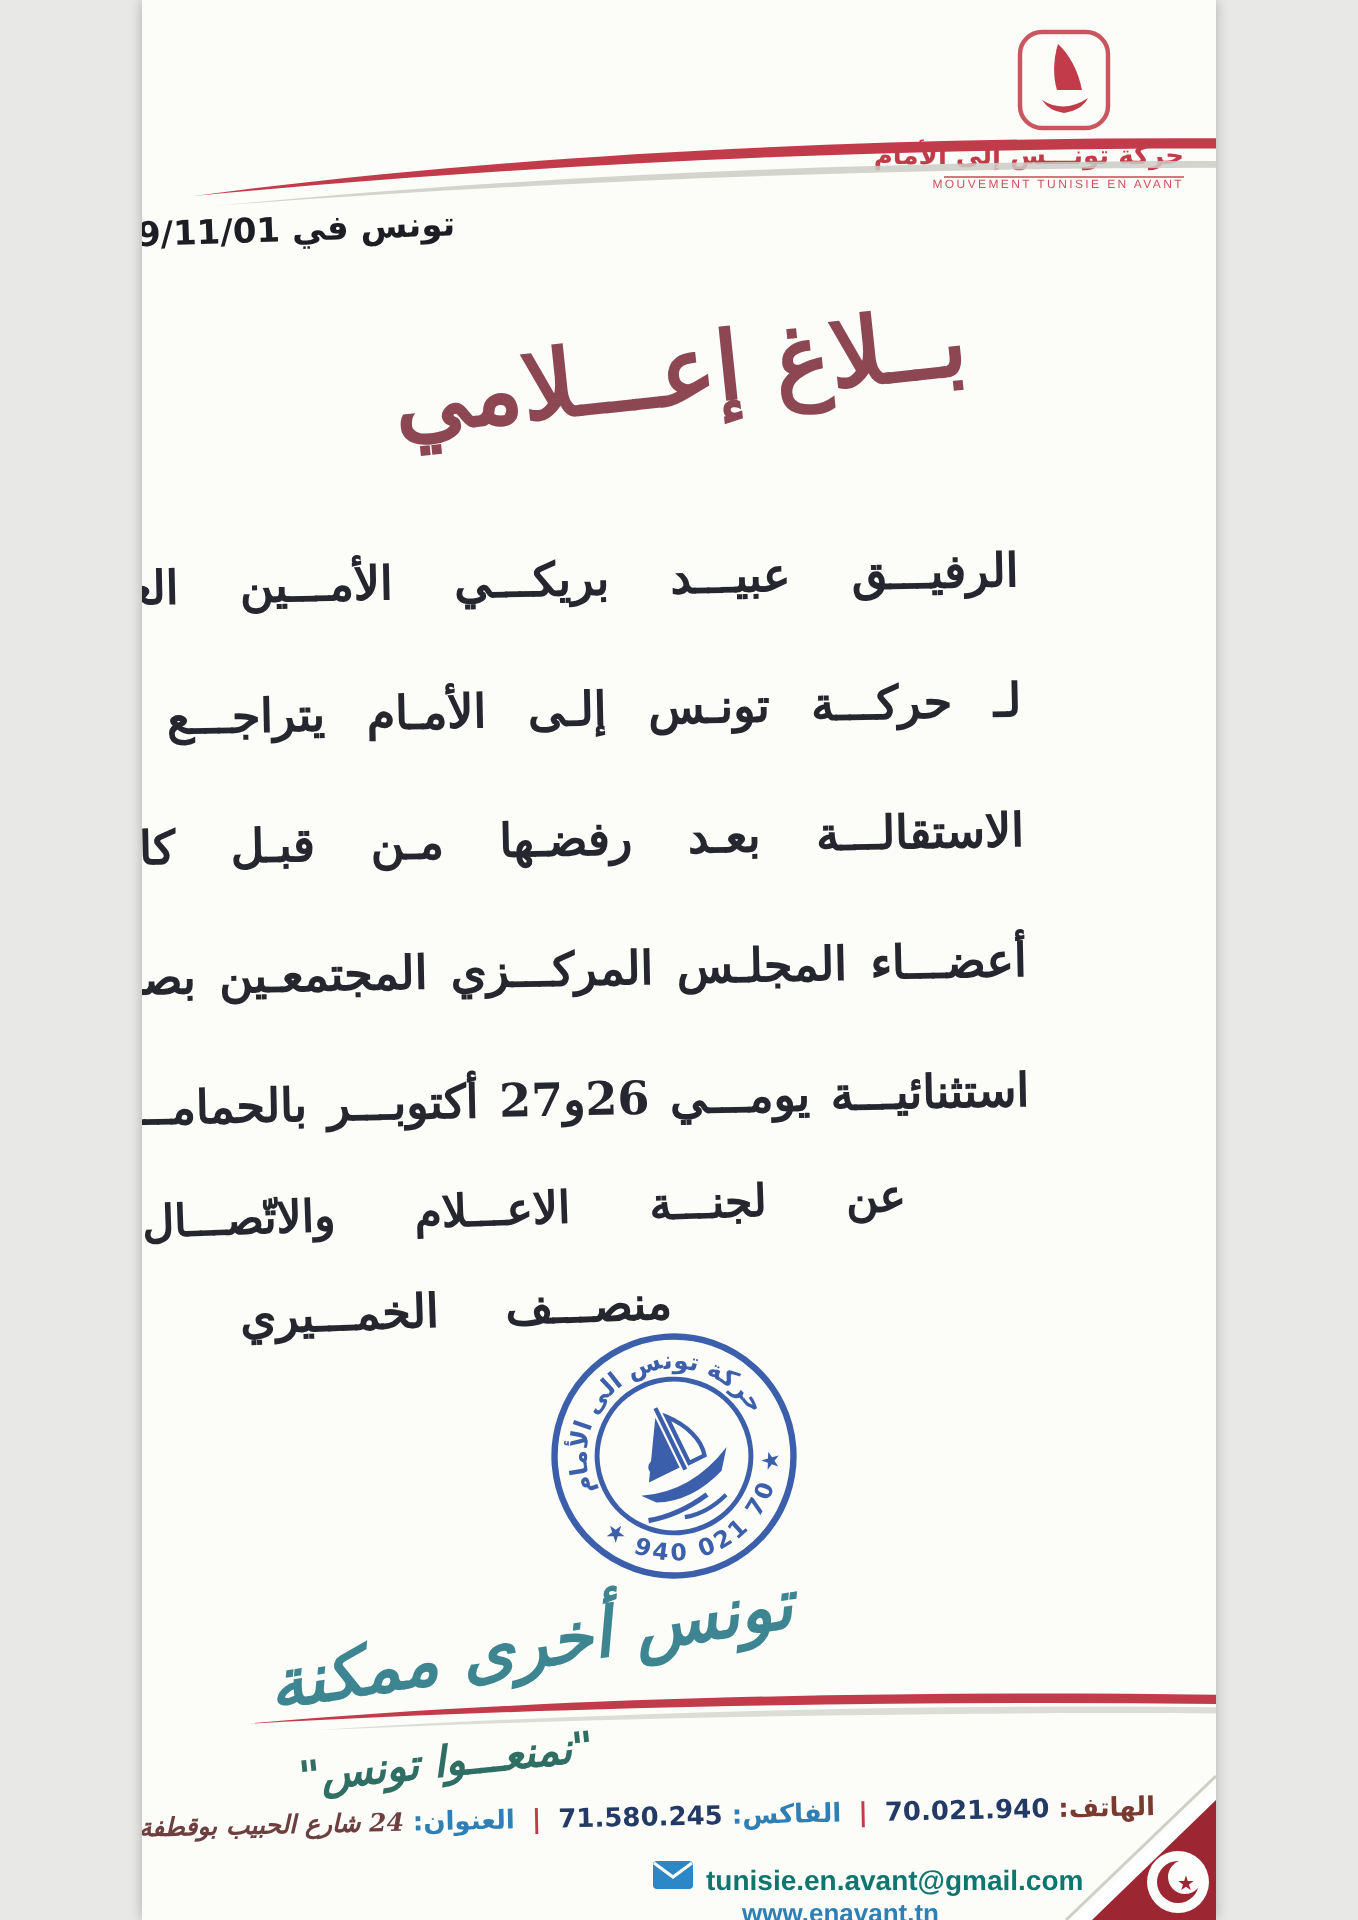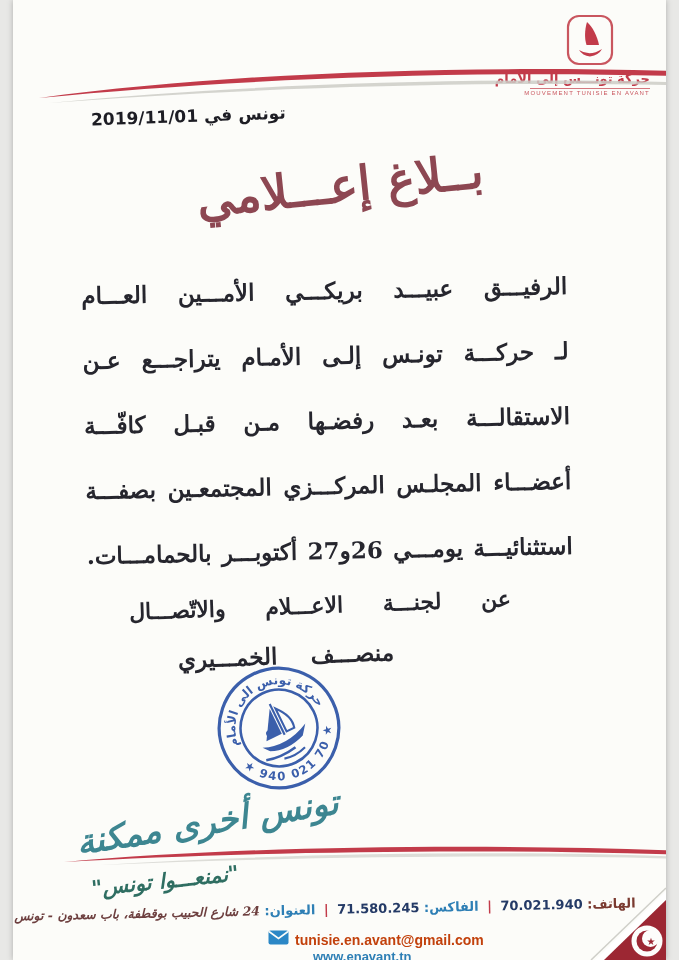--- a/index.html
+++ b/index.html
@@ -1,18 +1,18 @@
 <!DOCTYPE html>
 <html lang="ar" dir="rtl"><head>
 <meta charset="utf-8">
 <style>
   html,body{margin:0;padding:0;}
   body{background:#e8e8e6;font-family:"DejaVu Sans","Liberation Sans",sans-serif;}
   .page{
-    position:relative;width:653px;height:960px;margin:0 auto;
+    position:relative;width:537px;height:960px;margin:0 auto;
     background:#fcfcf9;overflow:hidden;
     box-shadow:0 0 6px rgba(0,0,0,.25);
   }
   
   .logo-block{position:absolute;top:14px;right:16px;width:120px;text-align:center;}
   .logo-frame{display:inline-block;}
   .org-name-ar{font-size:13px;font-weight:bold;color:#c23b4a;line-height:1.1;margin-top:2px;white-space:nowrap;}
   .org-name-fr{font-size:6px;letter-spacing:1.2px;color:#c9565f;border-top:1px solid #d4777e;
     margin-top:2px;padding-top:1px;white-space:nowrap;font-family:"Liberation Sans",sans-serif;}
   .swoosh-top{position:absolute;top:58px;left:22px;width:640px;height:48px;}
@@ -47,21 +47,21 @@
   
   .contact-line{position:absolute;top:902px;right:30px;direction:rtl;font-size:13px;font-weight:bold;
     transform:rotate(-1.2deg);white-space:nowrap;}
   .contact-line .lbl-phone{color:#7a3a30;}
   .contact-line .lbl-fax{color:#2e7fb5;}
   .contact-line .lbl-addr{color:#2e7fb5;}
   .contact-line .num{color:#243a66;}
   .contact-line .sep{color:#c23b4a;padding:0 4px;font-weight:bold;}
   .contact-line .addr{color:#6d3f3f;font-family:"DejaVu Serif","Liberation Serif",serif;font-style:italic;font-size:12.5px;}
   .email-line{position:absolute;top:930px;left:255px;display:flex;align-items:center;gap:6px;direction:ltr;}
-  .email-text{font-size:14px;font-weight:bold;color:#c2410c;font-family:"Liberation Sans",sans-serif;}
+  .email-text{font-size:14px;font-weight:bold;color:#0f766e;font-family:"Liberation Sans",sans-serif;}
   .site-line{position:absolute;top:949px;left:300px;font-size:13px;font-weight:bold;color:#2e7fb5;
     font-family:"Liberation Sans",sans-serif;direction:ltr;}
   .corner-flag{position:absolute;right:0;bottom:0;width:96px;height:92px;}
 </style>
 </head>
 <body>
 
 <div class="page">
 
   <div class="logo-block">

